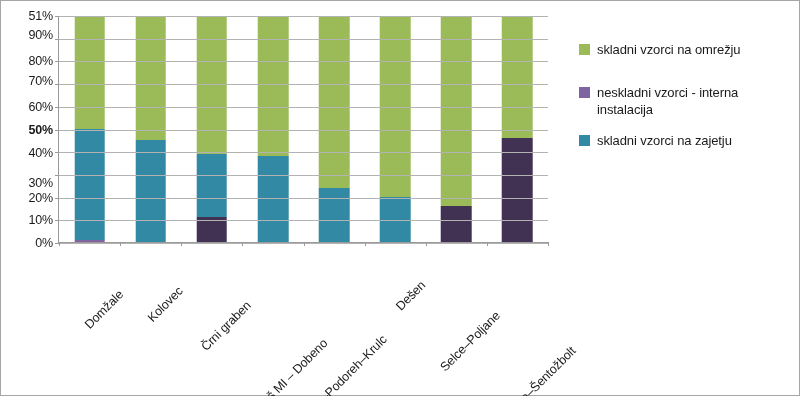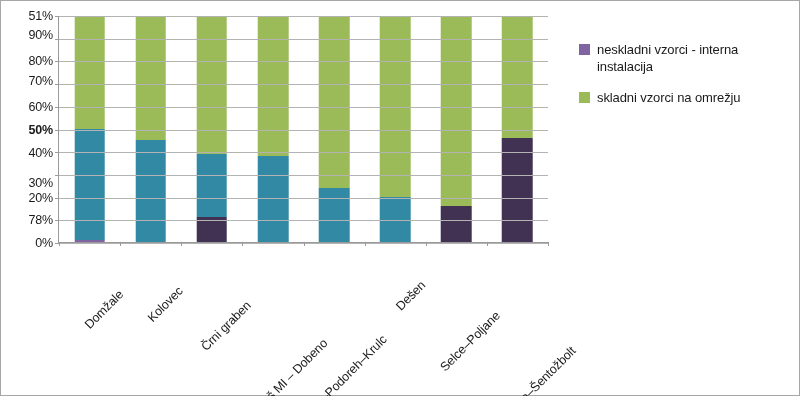--- a/index.html
+++ b/index.html
@@ -144,21 +144,21 @@
 </style>
 </head>
 <body>
 
 <div id="chart-root">
 
   <div class="plot-wrap">
 
     <div class="y-labels">
         <div class="y-label" style="top: 227px;">0%</div>
-        <div class="y-label" style="top: 204.3px;">78%</div>
+        <div class="y-label" style="top: 204.3px;">10%</div>
         <div class="y-label" style="top: 181.6px;">20%</div>
         <div class="y-label" style="top: 158.9px; margin-top: 8px;">30%</div>
         <div class="y-label" style="top: 137px;">40%</div>
         <div class="y-label" style="top: 113.5px; font-weight: bold;">50%</div>
         <div class="y-label" style="top: 90.8px;">60%</div>
         <div class="y-label" style="top: 65px;">70%</div>
         <div class="y-label" style="top: 45.4px;">80%</div>
         <div class="y-label" style="top: 19px;">90%</div>
         <div class="y-label" style="top: 0px;">51%</div>
       </div>
@@ -272,23 +272,27 @@
           <div class="x-label">Selce–Poljane</div>
         </div>
         <div class="x-slot" style="left: 472.85px;">
           <div class="x-label">Bršlenovica–Šentožbolt</div>
         </div>
       </div>
 
   </div>
 
   <div class="legend">
+      <div class="legend-item">
+        <span class="swatch" style="background: rgb(155, 187, 89);"></span>
+        <span class="legend-text">skladni vzorci na omrežju</span>
+      </div>
       <div class="legend-item wrapped">
         <span class="swatch" style="background: rgb(128, 100, 162);"></span>
         <span class="legend-text">neskladni vzorci - interna instalacija</span>
       </div>
       <div class="legend-item">
-        <span class="swatch" style="background: rgb(155, 187, 89);"></span>
-        <span class="legend-text">skladni vzorci na omrežju</span>
+        <span class="swatch" style="background: rgb(50, 137, 163);"></span>
+        <span class="legend-text">skladni vzorci na zajetju</span>
       </div>
     </div>
 
 </div>
 
 </body></html>

